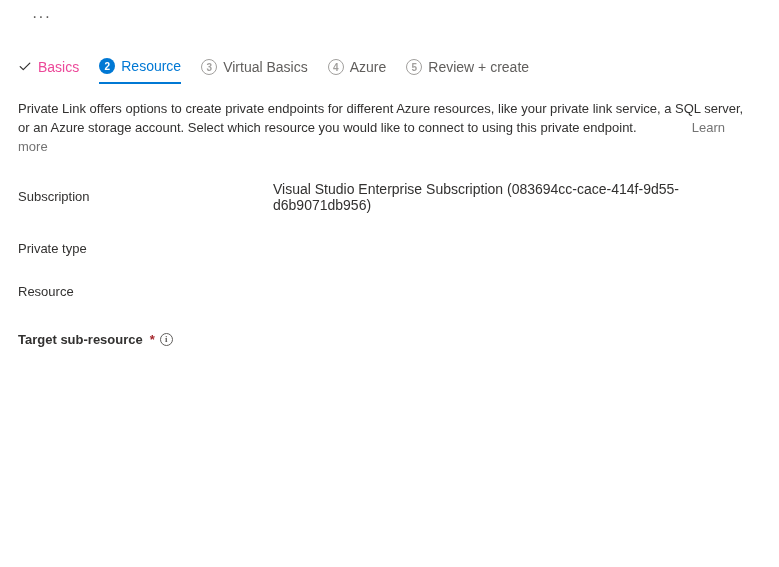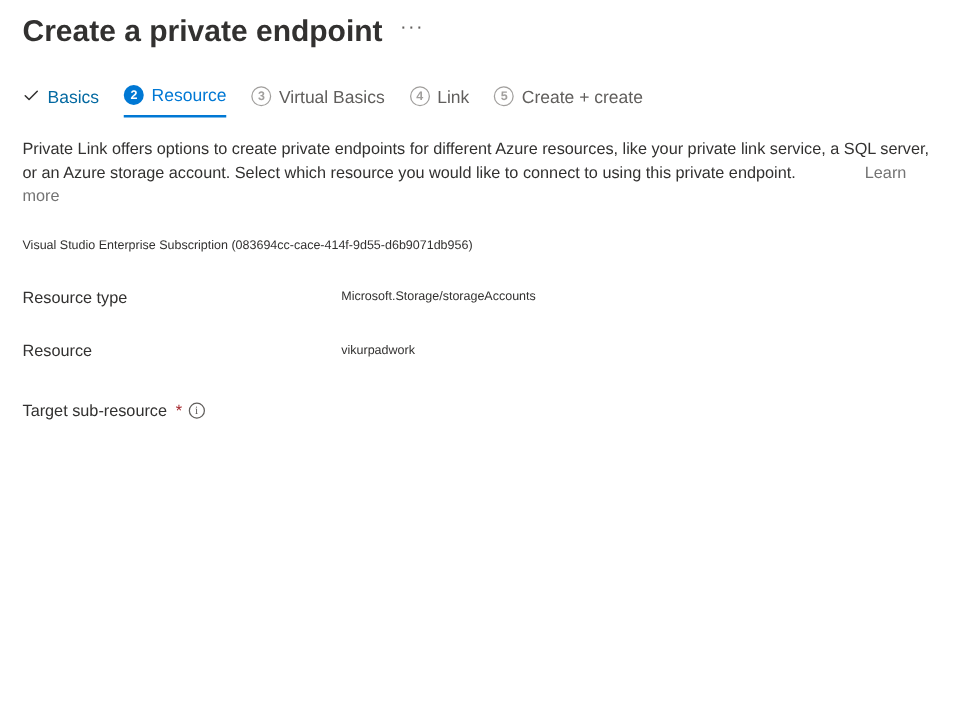--- a/index.html
+++ b/index.html
@@ -9,35 +9,35 @@
       color: #323130;
       background: #fff;
       width: 779px;
       padding: 12px 18px;
     }
     .header { display: flex; align-items: center; margin-bottom: 28px; }
     .page-title { font-size: 24px; font-weight: 600; color: #323130; }
     .more-btn { margin-left: 14px; color: #605e5c; font-size: 16px; cursor: pointer; letter-spacing: 1px; position: relative; top: -4px;}
     .tabs { display: flex; gap: 20px; border-bottom: none; margin-bottom: 16px; align-items: center; }
     .tab { display: inline-flex; align-items: center; gap: 6px; padding-bottom: 8px; cursor: pointer; color: #605e5c; font-size: 14px; }
-    .tab.completed { color: #0369a1; }
+    .tab.completed { color: #ec4899; }
     .tab.completed .check { width: 14px; height: 14px; }
     .tab.active { color: #0078d4; border-bottom: 2px solid #0078d4; font-weight: 400; }
     .step-circle {
       display: inline-flex; align-items: center; justify-content: center;
       width: 16px; height: 16px; border-radius: 50%;
       font-size: 10px; font-weight: 600;
     }
     .step-circle.filled { background: #0078d4; color: #fff; }
     .step-circle.outline { border: 1px solid #a19f9d; color: #a19f9d; background: #fff; }
     .desc { font-size: 13px; color: #323130; line-height: 1.45; margin-bottom: 24px; max-width: 740px;}
     .desc a { color: #737373; text-decoration: none; padding-left: 48px; }
     .form-row { display: flex; align-items: center; margin-bottom: 28px; }
     .form-row .label-col { width: 255px; font-size: 13px; color: #323130; display: flex; align-items: center; gap: 5px;}
-    .form-row .value-col { flex: 1; font-size: 10px; color: #323130; }
+    .form-row .value-col { flex: 1; font-size: 14px; color: #323130; }
     .required-star { color: #a4262c; margin-left: 2px; }
     .info-icon {
       display: inline-flex; align-items: center; justify-content: center;
       width: 13px; height: 13px; border: 1px solid #605e5c; border-radius: 50%;
       font-size: 9px; color: #605e5c; font-style: normal; font-family: Georgia, serif;
       line-height: 1;
     }
     .dropdown-wrap { position: relative; flex: 1; }
     .dropdown-control {
       display: flex; align-items: center; justify-content: space-between;
@@ -52,67 +52,65 @@
       border-top: none;
       z-index: 10;
     }
     .dropdown-item { padding: 9px 12px; cursor: pointer; font-size: 13px; }
     .dropdown-item.selected { background: #edebe9; }
   </style>
 </head>
 <body>
 
 <div class="header">
-  <h1 class="page-title">Create a private endpoint</h1>
   <span class="more-btn">···</span>
 </div>
 
 <div class="tabs">
   <div class="tab completed">
     <svg class="check" viewBox="0 0 16 16">
         <path d="M13.5 3.5 6 11 2.5 7.5" fill="none" stroke="#323130" stroke-width="1.4" stroke-linecap="round" stroke-linejoin="round"></path>
       </svg>
     <span>Basics</span>
   </div>
   <div class="tab active">
     <span class="step-circle filled">2</span>
     <span>Resource</span>
   </div>
   <div class="tab">
     <span class="step-circle outline">3</span>
     <span>Virtual Basics</span>
   </div>
   <div class="tab">
     <span class="step-circle outline">4</span>
-    <span>Link</span>
+    <span>Azure</span>
   </div>
   <div class="tab">
     <span class="step-circle outline">5</span>
-    <span>Create + create</span>
+    <span>Review + create</span>
   </div>
 </div>
 
 <p class="desc">
   <span>Private Link offers options to create private endpoints for different Azure resources, like your private link service, a SQL server, or an Azure storage account. Select which resource you would like to connect to using this private endpoint.</span>
   &nbsp;<a href="#">Learn more</a>
 </p>
 
 <div class="form-row">
+  <div class="label-col">Subscription</div>
   <div class="value-col">Visual Studio Enterprise Subscription (083694cc-cace-414f-9d55-d6b9071db956)</div>
 </div>
 
 <div class="form-row">
-  <div class="label-col">Resource type</div>
-  <div class="value-col">Microsoft.Storage/storageAccounts</div>
+  <div class="label-col">Private type</div>
 </div>
 
 <div class="form-row">
   <div class="label-col">Resource</div>
-  <div class="value-col">vikurpadwork</div>
 </div>
 
-<div class="form-row" style="margin-bottom:0; align-items:flex-start;">
+<div class="form-row" style="margin-bottom:0; align-items:flex-start;font-weight:bold;">
   <div class="label-col" style="padding-top:5px;">
     <span>Target sub-resource</span>
     <span class="required-star">*</span>
     <span class="info-icon">i</span>
   </div>
 </div>
 
 </body></html>

